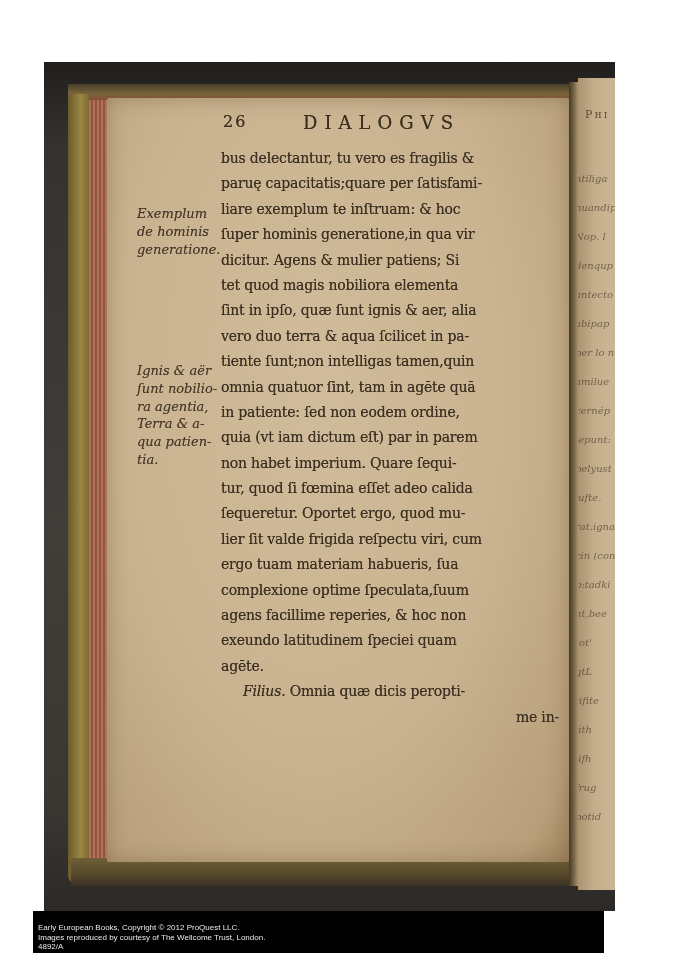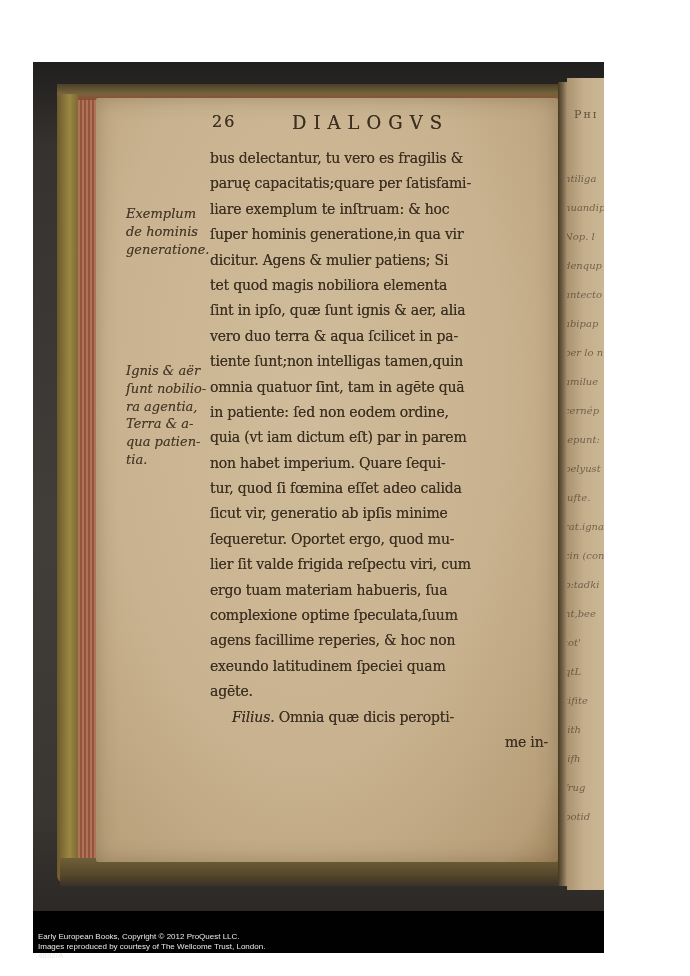--- a/index.html
+++ b/index.html
@@ -1,19 +1,19 @@
 <!DOCTYPE html>
 <html><head>
 <meta charset="utf-8">
 <style>
   html,body{margin:0;padding:0;background:#ffffff;}
   .stage{position:relative;width:690px;height:976px;background:#ffffff;overflow:hidden;
          font-family:"DejaVu Serif", serif;}
   
-  .photo{position:absolute;left:33px;top:62px;width:571px;height:849px;
+  .photo{position:absolute;left:44px;top:62px;width:571px;height:849px;
          background:linear-gradient(180deg,#211f1d 0%,#353230 10%,#413d39 55%,#3a3632 88%,#2c2926 100%);}
   .top-band{position:absolute;left:24px;top:22px;width:544px;height:17px;
             background:linear-gradient(180deg,#4a3f28,#75633c 55%,#8a5137 90%,#5e3b29);}
   .olive-edge{position:absolute;left:24px;top:32px;width:21px;height:788px;
               background:linear-gradient(90deg,#6a5a2c,#9b8742 60%,#7c6a33);border-radius:6px 0 0 6px;}
   .red-edges{position:absolute;left:45px;top:38px;width:18px;height:778px;
              background:repeating-linear-gradient(90deg,#b07258 0 2px,#93543e 2px 4px);}
   .bottom-band{position:absolute;left:27px;top:796px;width:541px;height:28px;
                background:linear-gradient(180deg,#6f5f38,#55472a 60%,#3a3128);}
   .page{position:absolute;left:63px;top:36px;width:462px;height:764px;
@@ -39,21 +39,21 @@
   .note-a{top:107px;}.note-b{top:264px;font-style:italic;}.note-c{top:452px;}
   
   .np-hdr{position:absolute;left:7px;top:30px;font-size:11px;letter-spacing:2px;color:rgba(90,74,52,.95);
           filter:blur(.3px);}
   .np-frags{position:absolute;left:-3px;top:86px;width:40px;}
   .np-frags .li{height:29px;line-height:29px;font-size:10px;color:rgba(62,50,36,.62);
                 white-space:nowrap;overflow:hidden;filter:blur(.45px);font-style:italic;}
   
   .caption{position:absolute;left:33px;top:911px;width:571px;height:42px;background:#010101;
            font-family:"Liberation Sans", sans-serif;color:#e9e9e7;font-size:8px;line-height:9.6px;
-           padding-top:21px;box-sizing:border-box;}
+           padding-top:12px;box-sizing:border-box;}
   .caption div{padding-left:5px;white-space:nowrap;}
 </style>
 </head>
 <body>
 
 <div class="stage">
 
   <div class="photo">
     <div class="top-band"></div>
     <div class="olive-edge"></div>
@@ -75,21 +75,20 @@
             <div class="tl">dicitur. Agens &amp; mulier patiens; Si</div>
             <div class="tl">tet quod magis nobiliora elementa</div>
             <div class="tl">ſint in ipſo, quæ ſunt ignis &amp; aer, alia</div>
             <div class="tl">vero duo terra &amp; aqua ſcilicet in pa-</div>
             <div class="tl">tiente ſunt;non intelligas tamen,quin</div>
             <div class="tl">omnia quatuor ſint, tam in agēte quā</div>
             <div class="tl">in patiente: ſed non eodem ordine,</div>
             <div class="tl">quia (vt iam dictum eſt) par in parem</div>
             <div class="tl">non habet imperium. Quare ſequi-</div>
             <div class="tl">tur, quod ſi fœmina eſſet adeo calida</div>
-            <div class="tl">ſicut vir, generatio ab ipſis minime</div>
             <div class="tl">ſequeretur. Oportet ergo, quod mu-</div>
             <div class="tl">lier ſit valde frigida reſpectu viri, cum</div>
             <div class="tl">ergo tuam materiam habueris, ſua</div>
             <div class="tl">complexione optime ſpeculata,ſuum</div>
             <div class="tl">agens facillime reperies, &amp; hoc non</div>
             <div class="tl">exeundo latitudinem ſpeciei quam</div>
             <div class="tl">agēte.</div>
           </div>
         <div class="speaker-line"><span class="speaker">Filius.</span><span>  Omnia quæ dicis peropti-</span></div>
         <div class="catchword">me in-</div>

